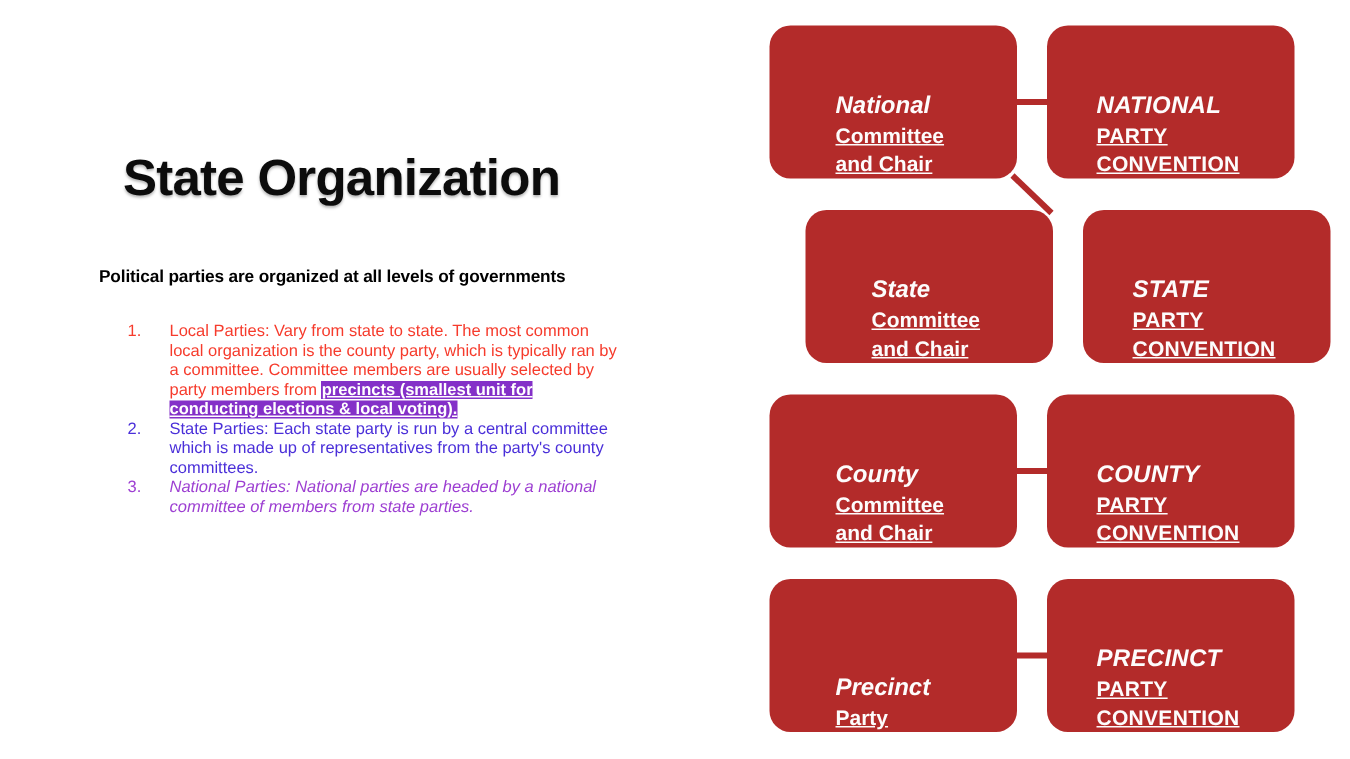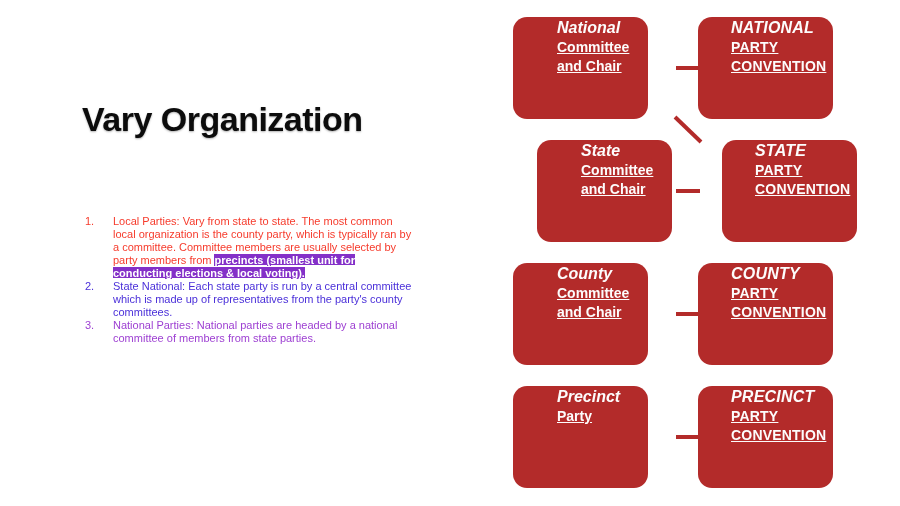--- a/index.html
+++ b/index.html
@@ -30,51 +30,52 @@
     margin: 0; padding: 0; list-style: none;
     font-size: 11px; line-height: 13px;
   }
   .org-list li { position: relative; padding-left: 28px; margin: 0; }
   .org-list .num { position: absolute; left: 0; top: 0; }
   .hl { font-weight: bold; padding: 0 0; text-decoration: underline; }
 
   
   .org-chart { position: absolute; left: 0; top: 0; width: 900px; height: 506px; }
   .chart-box {
-    position: absolute; width: 135px; height: 102px;
+    position: absolute; width: 165px; height: 102px;
     border-radius: 14px;
-    display: flex; flex-direction: column; justify-content: flex-start;
+    display: flex; flex-direction: column; justify-content: flex-end;
     color: #fdfcfc;
   }
   .chart-box .l1 { font-size: 16px; font-weight: bold; font-style: italic; line-height: 21px; }
   .chart-box .l2, .chart-box .l3 { font-size: 14px; font-weight: bold; line-height: 19px; text-decoration: underline; }
   .col-left  { left: 513px; padding-left: 44px; box-sizing: border-box; }
   .col-right { left: 698px; padding-left: 33px; box-sizing: border-box; letter-spacing: 0.2px; }
   .row-0 { top: 17px; }
   .row-1 { top: 140px; margin-left: 24px; }
   .row-2 { top: 263px; }
   .row-3 { top: 386px; }
   .connector-svg { position: absolute; left: 0; top: 0; pointer-events: none; }
 </style>
 </head>
 <body>
 
 <div class="slide">
 
-  <div class="title">Vary Organization</div>
+  <div class="title">State Organization</div>
+  <div class="subtitle">Political parties are organized at all levels of governments</div>
 
   <ol class="org-list">
     <li>
       <span class="num" style="color: rgb(246, 59, 44);">1.</span><span style="color: rgb(246, 59, 44);">Local Parties:  Vary from state to state.  The most common local organization is the county party, which is typically ran by a committee.  Committee members are usually selected by party members from </span><span class="hl" style="background-color: rgb(132, 48, 200); color: rgb(255, 255, 255);">precincts (smallest unit for conducting elections &amp; local voting).</span>
     </li>
     <li>
-      <span class="num" style="color: rgb(74, 47, 217);">2.</span><span style="color: rgb(74, 47, 217);">State National: Each state party is run by a central committee which is made up of representatives from the party's county committees.</span>
+      <span class="num" style="color: rgb(74, 47, 217);">2.</span><span style="color: rgb(74, 47, 217);">State Parties: Each state party is run by a central committee which is made up of representatives from the party's county committees.</span>
     </li>
     <li>
-      <span class="num" style="color: rgb(157, 63, 210);">3.</span><span style="color: rgb(157, 63, 210);">National Parties: National parties are headed by a national committee of members from state parties.</span>
+      <span class="num" style="color: rgb(157, 63, 210);">3.</span><span style="color: rgb(157, 63, 210); font-style: italic;">National Parties: National parties are headed by a national committee of members from state parties.</span>
     </li>
   </ol>
 
   <div class="org-chart">
 
     <svg class="connector-svg" width="900" height="506">
       <line x1="676" y1="68" x2="700" y2="68" stroke-width="4" style="stroke: rgb(179, 43, 42);"></line>
       <line x1="675" y1="117" x2="701" y2="142" stroke-width="4" style="stroke: rgb(179, 43, 42);"></line>
       <line x1="676" y1="191" x2="700" y2="191" stroke-width="4" style="stroke: rgb(179, 43, 42);"></line>
       <line x1="676" y1="314" x2="700" y2="314" stroke-width="4" style="stroke: rgb(179, 43, 42);"></line>

